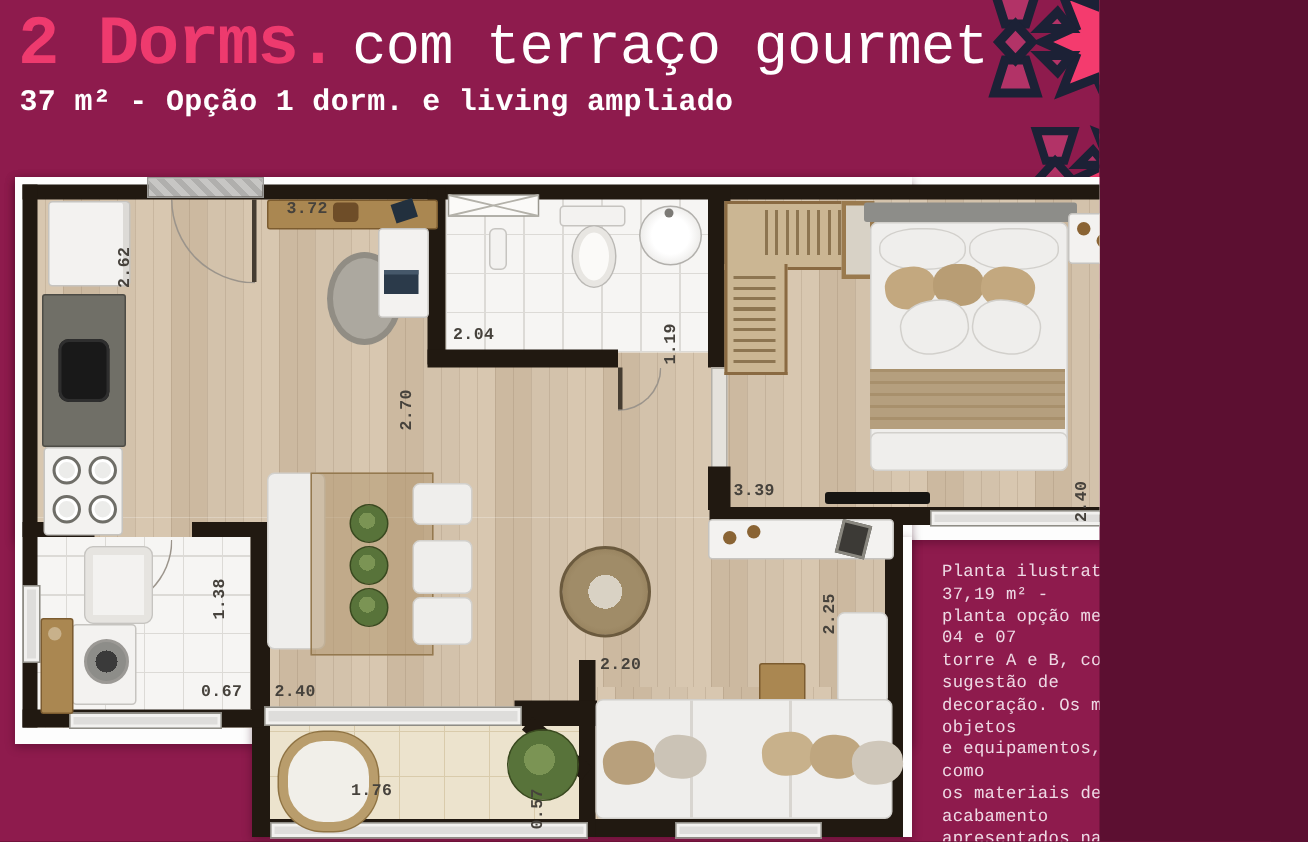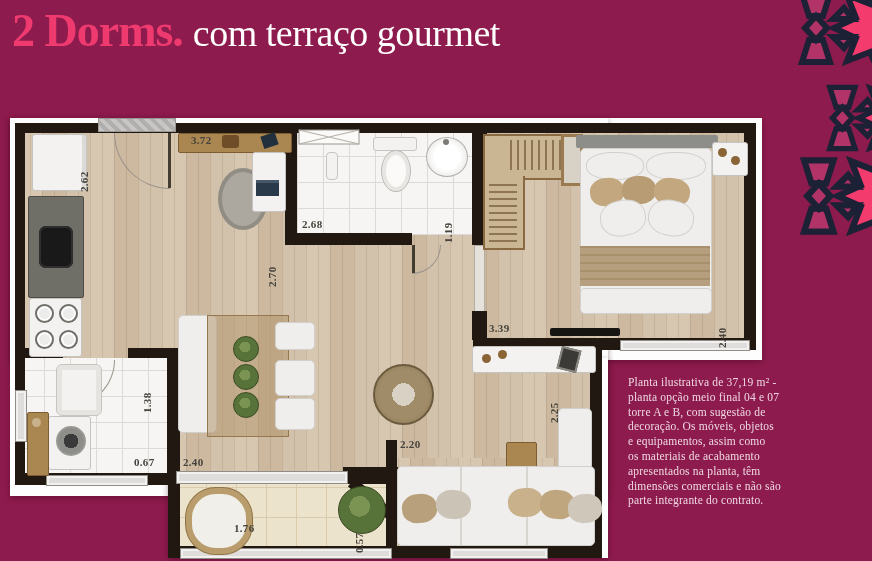--- a/index.html
+++ b/index.html
@@ -1,17 +1,17 @@
 <!DOCTYPE html>
 <html><head>
 <meta charset="utf-8">
 <style>
   html,body{margin:0;padding:0;background:#5c0f31;}
-  .page{position:relative;width:872px;height:561px;overflow:hidden;
-        background:#8e1b4d;font-family:Liberation Serif, serif;}
+  .page{position:relative;width:733px;height:561px;overflow:hidden;
+        background:#8e1b4d;font-family:Liberation Mono, monospace;}
   .ab{position:absolute;}
   
   .hdr{position:absolute;left:12px;top:4px;white-space:nowrap;}
   .hdr .hl{font-size:46px;font-weight:bold;color:#ee3a6e;letter-spacing:-1px;}
   .hdr .rest{font-size:38px;font-weight:400;color:#ffffff;letter-spacing:-0.5px;margin-left:10px;}
   .sub{position:absolute;left:13px;top:57px;font-size:20px;font-weight:bold;color:#ffffff;letter-spacing:.2px;}
   
   .pattern{position:absolute;right:0;top:0;z-index:0;}
   
   .plan{position:absolute;left:10px;top:118px;width:756px;height:440px;z-index:1;}
@@ -64,20 +64,21 @@
       </g>
     </defs>
     <use href="#motif" transform="translate(118,28)"></use>
     <use href="#motif" transform="translate(138,118) scale(0.9)"></use>
     <use href="#motif" transform="translate(124,196) scale(1.05)"></use>
   </svg>
 
   <div class="hdr">
     <span class="hl">2 Dorms.</span><span class="rest">com terraço gourmet</span>
   </div>
+  <div class="sub">37 m² - Opção 1 dorm. e living ampliado</div>
 
   <div class="plan">
 
     <i class="ab sheet" style="left:0;top:0;width:752px;height:242px"></i>
     <i class="ab sheet" style="left:0;top:0;width:598px;height:378px"></i>
     <i class="ab sheet" style="left:158px;top:240px;width:440px;height:200px"></i>
 
     <i class="ab wood" style="left:8px;top:7px;width:736px;height:220px"></i>
     <i class="ab wood" style="left:8px;top:227px;width:574px;height:140px"></i>
     <i class="ab wood" style="left:376px;top:340px;width:206px;height:92px"></i>
@@ -194,21 +195,21 @@
     <i class="ab pill" style="left:426px;top:372px;width:35px;height:29px;background:#cbc3b6;transform:rotate(4deg)"></i>
     <i class="ab pill" style="left:498px;top:370px;width:35px;height:29px;background:#c8b18b;transform:rotate(-4deg)"></i>
     <i class="ab pill" style="left:530px;top:372px;width:35px;height:29px;background:#bfa67f;transform:rotate(6deg)"></i>
     <i class="ab pill" style="left:558px;top:376px;width:34px;height:29px;background:#cfc7ba;transform:rotate(-5deg)"></i>
 
     <i class="ab" style="left:176px;top:370px;width:54px;height:54px;border-radius:45%;background:#f1efe9;border:6px solid #b99d6c;box-shadow:0 0 0 1px #8f7343"></i>
     <i class="ab plant" style="left:328px;top:368px;width:46px;height:46px"></i>
 
     <b class="dim v" style="left:80px;top:62px">2.62</b>
     <b class="dim" style="left:181px;top:16px">3.72</b>
-    <b class="dim" style="left:292px;top:100px">2.68</b>
+    <b class="dim" style="left:292px;top:100px">2.04</b>
     <b class="dim v" style="left:444px;top:113px">1.19</b>
     <b class="dim v" style="left:268px;top:157px">2.70</b>
     <b class="dim" style="left:479px;top:204px">3.39</b>
     <b class="dim v" style="left:718px;top:218px">2.40</b>
     <b class="dim v" style="left:550px;top:293px">2.25</b>
     <b class="dim v" style="left:143px;top:283px">1.38</b>
     <b class="dim" style="left:124px;top:338px">0.67</b>
     <b class="dim" style="left:173px;top:338px">2.40</b>
     <b class="dim" style="left:390px;top:320px">2.20</b>
     <b class="dim" style="left:224px;top:404px">1.76</b>

